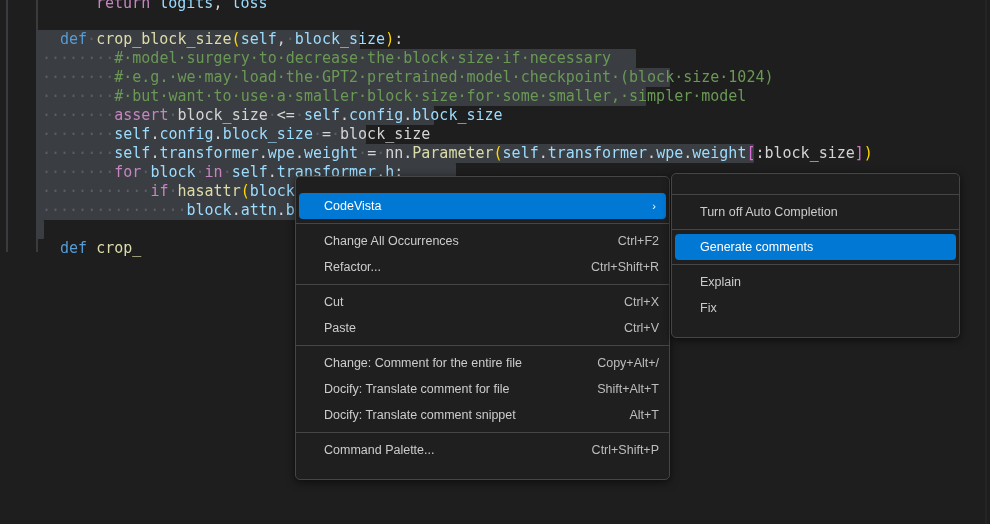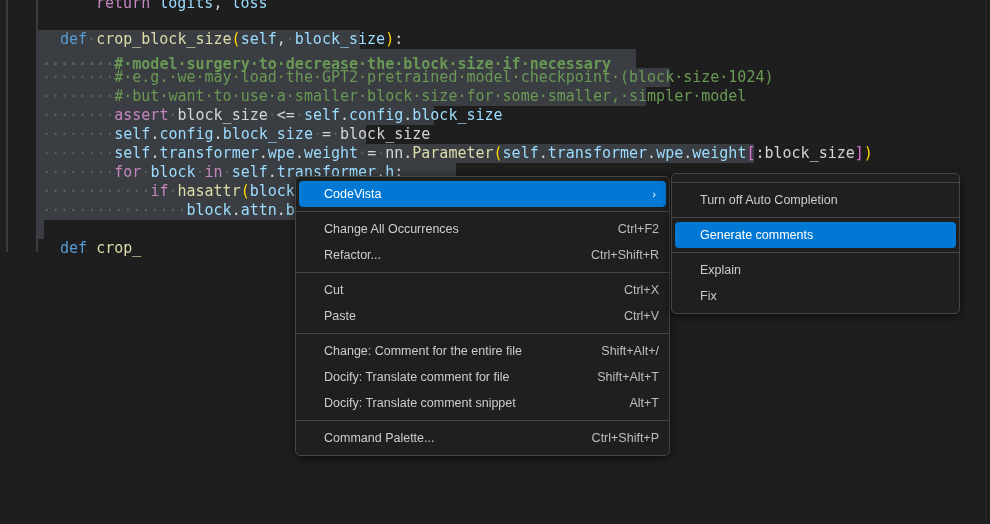--- a/index.html
+++ b/index.html
@@ -80,21 +80,21 @@
   
   .menu {
     position: absolute;
     background: #1f1f1f;
     border: 1px solid #454545;
     border-radius: 5px;
     box-shadow: 0 2px 8px rgba(0,0,0,0.6);
     font-family: "Liberation Sans", sans-serif;
     font-size: 12.5px;
     color: #cccccc;
-    padding: 4px 0;
+    padding: 16px 0;
     box-sizing: border-box;
   }
   #context-menu { left: 295px; top: 176px; width: 375px; }
   #submenu      { left: 671px; top: 173px; width: 289px; }
 
   .menu-item {
     position: relative;
     display: flex;
     align-items: center;
     height: 26px;
@@ -154,21 +154,21 @@
 
   <div class="code-layer">
 
     
     <div class="ln" style="top:-6px; left:96px;"><span class="k-ctl">return</span><span class="k-plain"> </span><span class="k-var">logits</span><span class="k-plain">, </span><span class="k-var">loss</span></div>
 
     
     <div class="ln" style="top:30px; left:60px;text-align:right;"><span class="k-kw">def</span><span class="ws">·</span><span class="k-fn">crop_block_size</span><span class="k-gold">(</span><span class="k-var">self</span><span class="k-plain">,</span><span class="ws">·</span><span class="k-var">block_size</span><span class="k-gold">)</span><span class="k-plain">:</span></div>
 
     
-    <div class="ln" style="top:55px; left:42px;font-weight:bold;"><span class="ws">········</span><span class="k-cmt">#·model·surgery·to·decrease·the·block·size·if·necessary</span></div>
+    <div class="ln" style="top:49px; left:42px;"><span class="ws">········</span><span class="k-cmt">#·model·surgery·to·decrease·the·block·size·if·necessary</span></div>
     <div class="ln" style="top:68px; left:42px;"><span class="ws">········</span><span class="k-cmt">#·e.g.·we·may·load·the·GPT2·pretrained·model·checkpoint·(block·size·1024)</span></div>
     <div class="ln" style="top:87px; left:42px;"><span class="ws">········</span><span class="k-cmt">#·but·want·to·use·a·smaller·block·size·for·some·smaller,·simpler·model</span></div>
 
     
     <div class="ln" style="top:106px; left:42px;"><span class="ws">········</span><span class="k-ctl">assert</span><span class="ws">·</span><span class="k-plain">block_size</span><span class="ws">·</span><span class="k-op">&lt;=</span><span class="ws">·</span><span class="k-var">self</span><span class="k-plain">.</span><span class="k-var">config</span><span class="k-plain">.</span><span class="k-var">block_size</span></div>
 
     
     <div class="ln" style="top:125px; left:42px;"><span class="ws">········</span><span class="k-var">self</span><span class="k-plain">.</span><span class="k-var">config</span><span class="k-plain">.</span><span class="k-var">block_size</span><span class="ws">·</span><span class="k-op">=</span><span class="ws">·</span><span class="k-plain">block_size</span></div>
 
     
@@ -215,21 +215,21 @@
   </div>
   <div class="menu-item">
     <span class="label">Paste</span>
     <span class="keybind">Ctrl+V</span>
   </div>
 
   <div class="sep"></div>
 
   <div class="menu-item">
     <span class="label">Change: Comment for the entire file</span>
-    <span class="keybind">Shift+Alt+/</span>
+    <span class="keybind">Copy+Alt+/</span>
   </div>
   <div class="menu-item">
     <span class="label">Docify: Translate comment for file</span>
     <span class="keybind">Shift+Alt+T</span>
   </div>
   <div class="menu-item">
     <span class="label">Docify: Translate comment snippet</span>
     <span class="keybind">Alt+T</span>
   </div>
 

